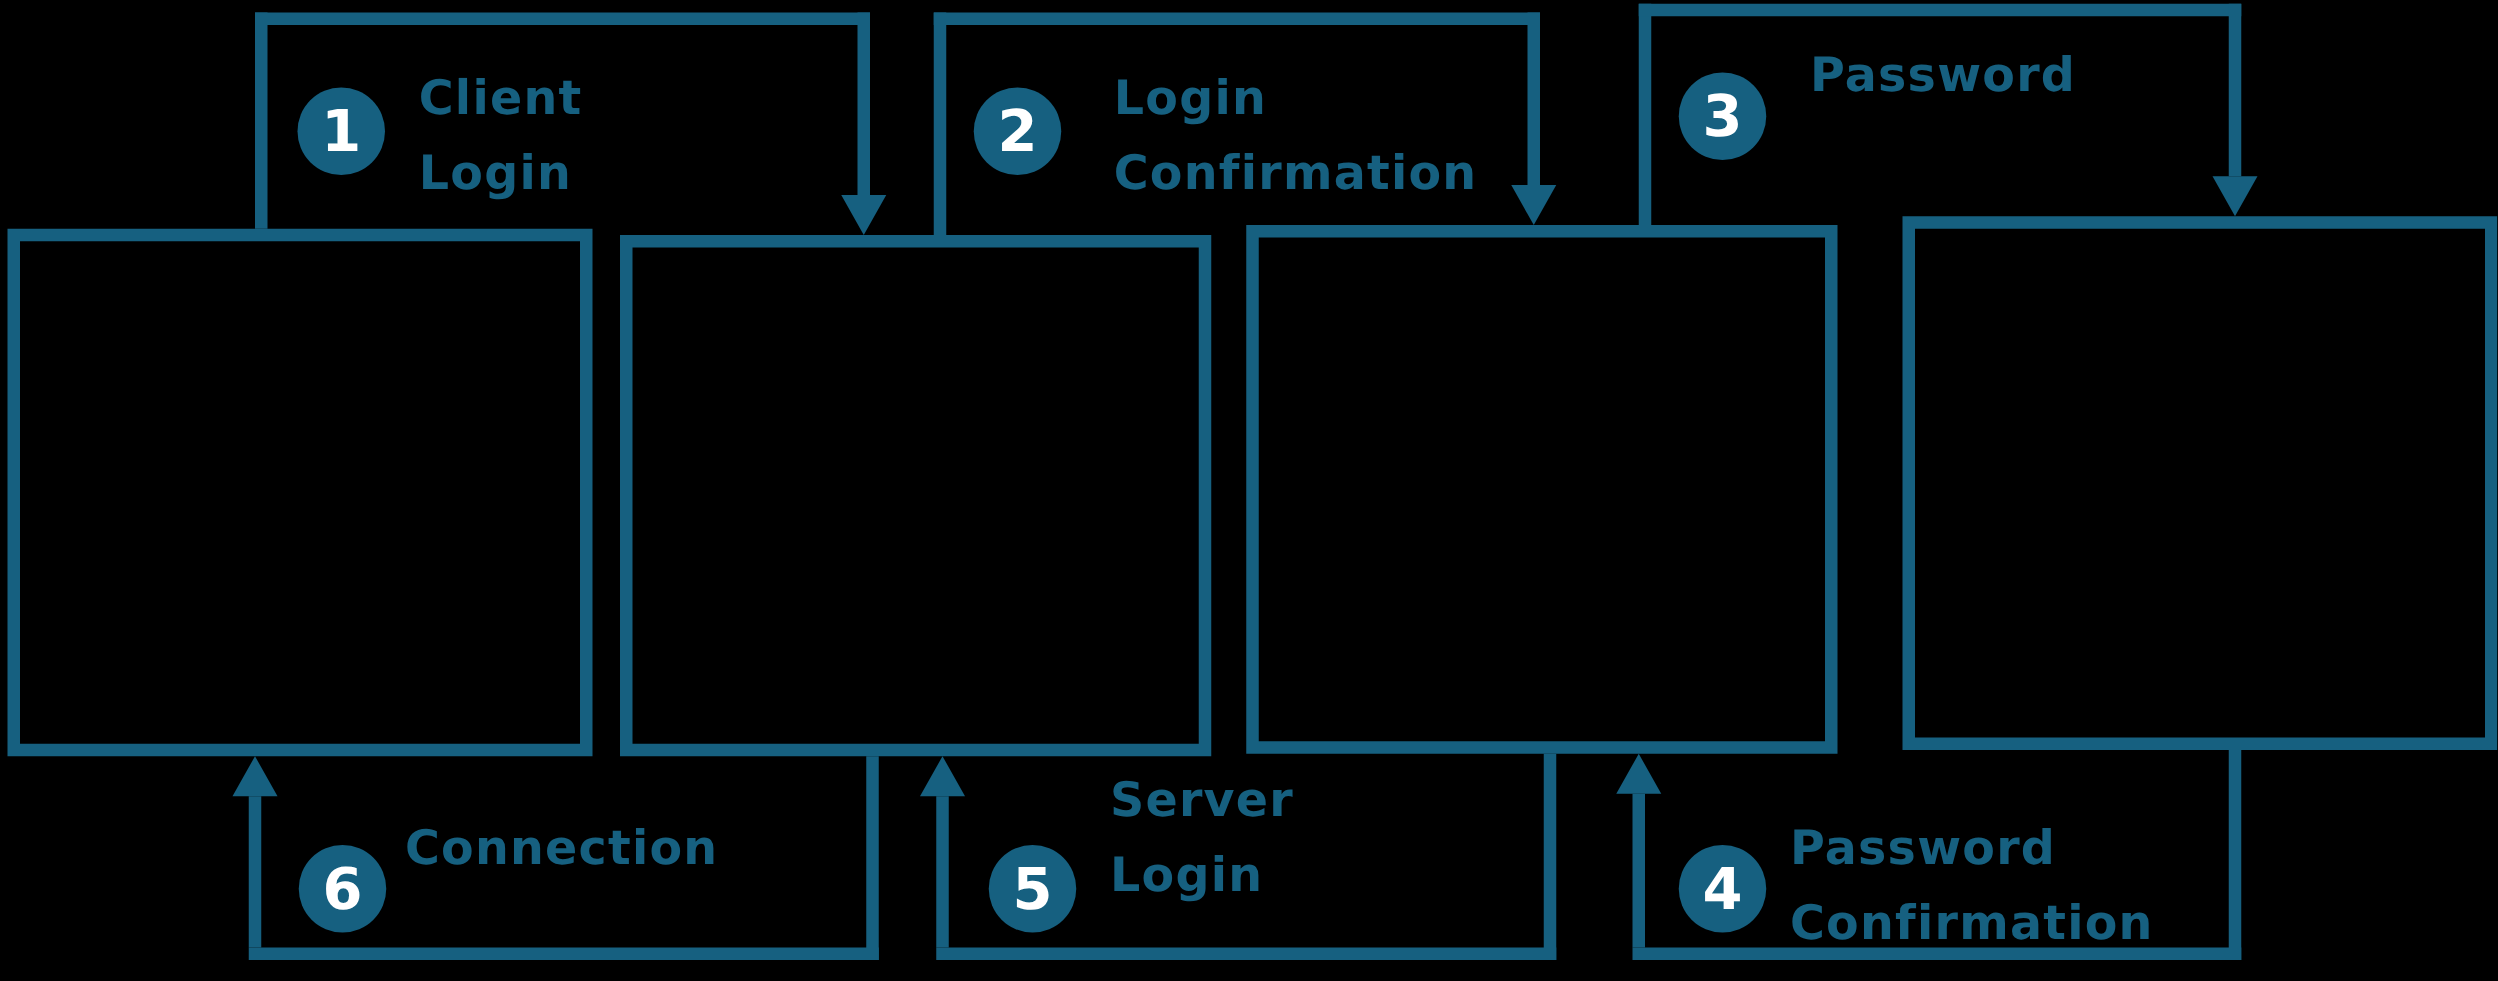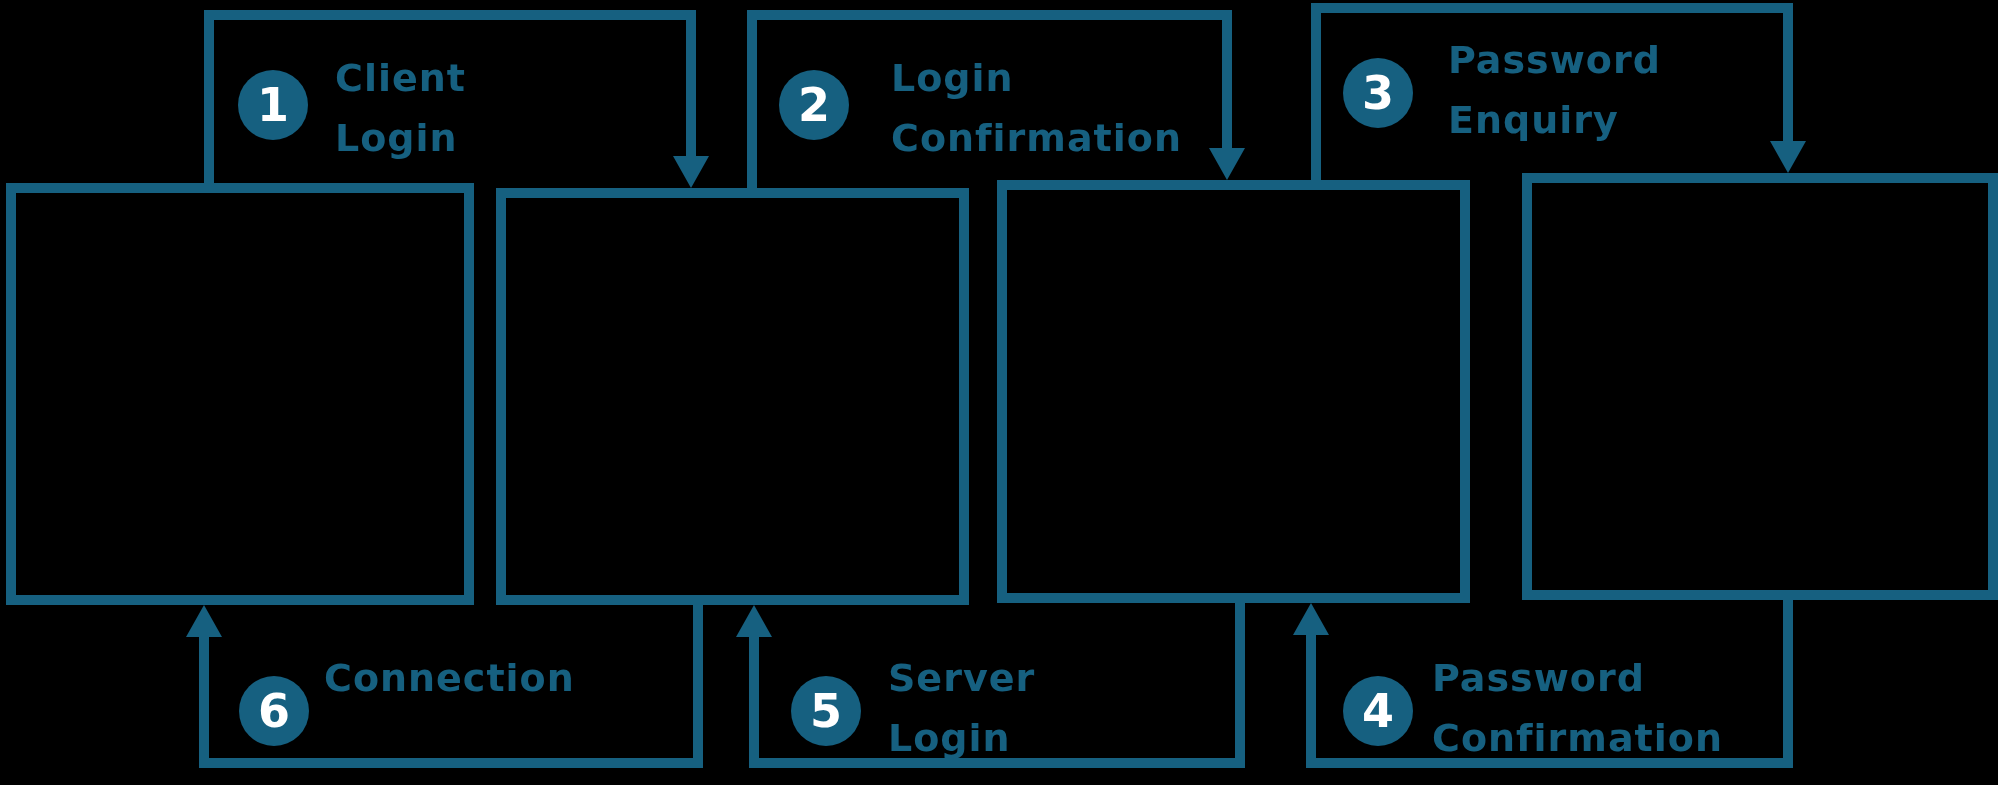--- a/index.html
+++ b/index.html
@@ -72,21 +72,21 @@
   .c4-hd { left:1293px; top:603px; }
   .c4-bg { left:1343px; top:676px; }
   .c4-lb { left:1432px; top:648px; }
 
   
   .c5-v1 { left:1235px; top:603px; width:10px;  height:165px; }
   .c5-h  { left:749px;  top:758px; width:496px; height:10px; }
   .c5-v2 { left:749px;  top:637px; width:10px;  height:121px; }
   .c5-hd { left:736px;  top:605px; }
   .c5-bg { left:791px;  top:676px; }
-  .c5-lb { left:888px;  top:648px; }
+  .c5-lb { left:888px;  top:610px; }
 
   
   .c6-v1 { left:693px;  top:605px; width:10px;  height:163px; }
   .c6-h  { left:199px;  top:758px; width:504px; height:10px; }
   .c6-v2 { left:199px;  top:637px; width:10px;  height:121px; }
   .c6-hd { left:186px;  top:605px; }
   .c6-bg { left:239px;  top:676px; }
   .c6-lb { left:324px;  top:648px; }
 </style>
 </head>
@@ -130,21 +130,20 @@
   <div>
     <div class="seg c3-v1"></div>
     <div class="seg c3-h"></div>
     <div class="seg c3-v2"></div>
     <div class="head-down c3-hd"></div>
     <div class="badge c3-bg">
       <span>3</span>
     </div>
     <div class="label c3-lb">
       <span>Password</span>
-      <span>Enquiry</span>
     </div>
   </div>
 
   <div>
     <div class="seg c4-v1"></div>
     <div class="seg c4-h"></div>
     <div class="seg c4-v2"></div>
     <div class="head-up c4-hd"></div>
     <div class="badge c4-bg">
       <span>4</span>

